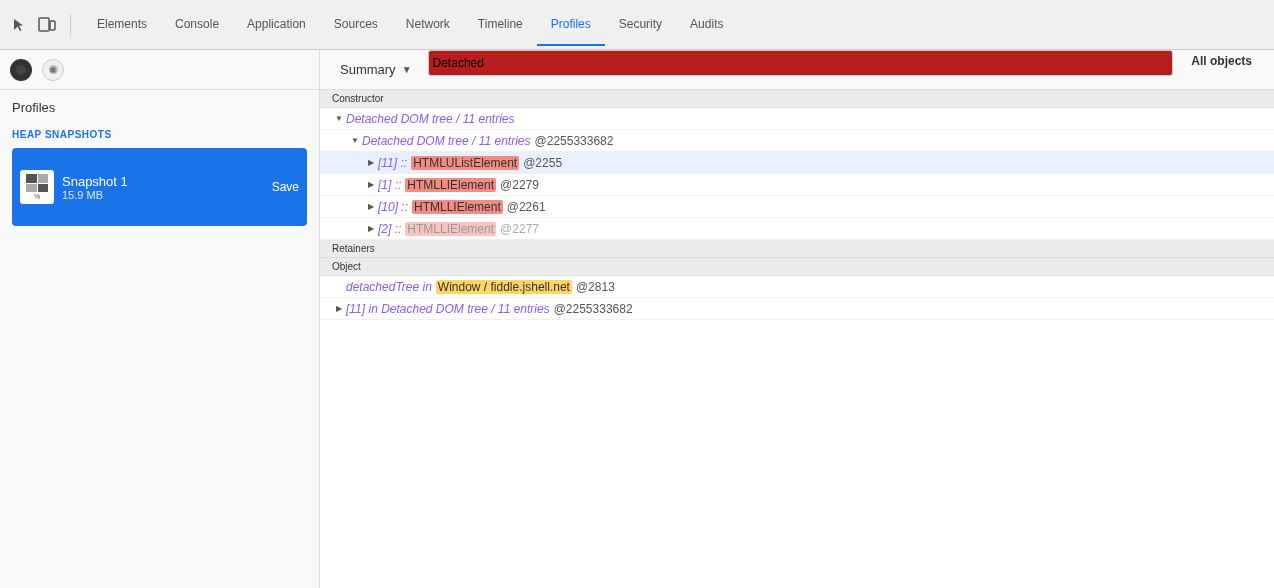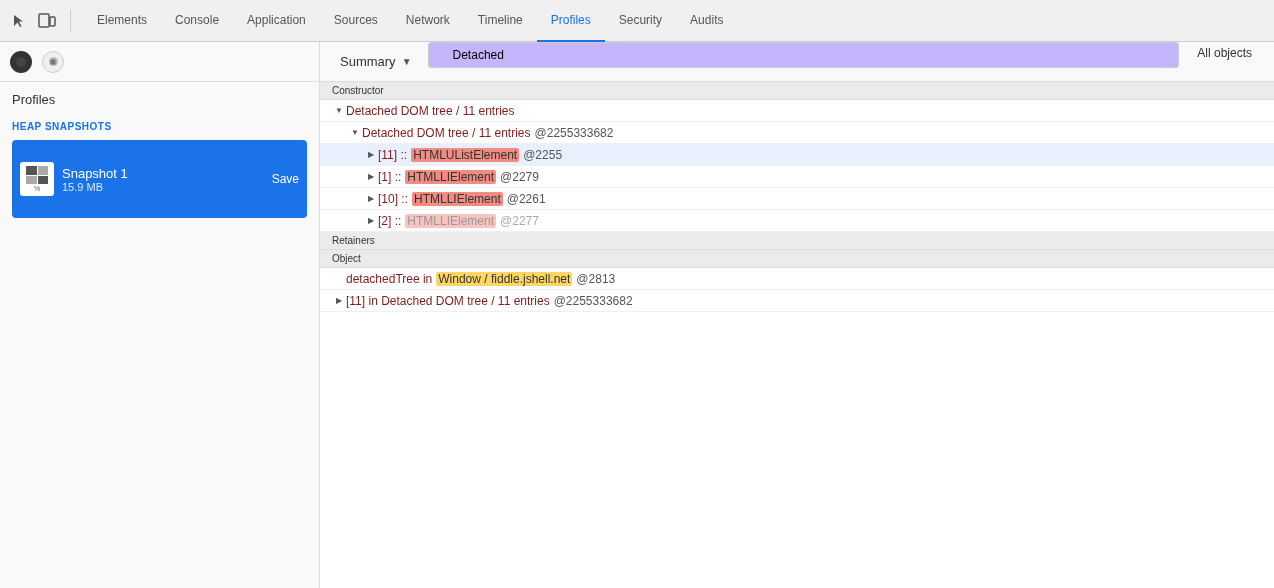--- a/index.html
+++ b/index.html
@@ -12,21 +12,21 @@
       height: 588px;
       overflow: hidden;
     }
 
     
     .tab-bar {
       display: flex;
       align-items: center;
       background: #f0f0f0;
       border-bottom: 1px solid #ccc;
-      height: 42px;
+      height: 50px;
       padding: 12px 8px;
     }
     .tab-bar-icons {
       display: flex;
       align-items: center;
       gap: 6px;
       margin-right: 12px;
       padding-right: 12px;
       border-right: 1px solid #ccc;
     }
@@ -199,31 +199,32 @@
     .dropdown-arrow {
       font-size: 10px;
       color: #555;
     }
     .filter-input {
       flex: 1;
       margin: 0 8px;
       height: 26px;
       border: 1px solid #ccc;
       border-radius: 3px;
-      padding: 0 24px;
-      font-size: 12px;
-      background: #c4b5fd;
+      padding: 0 4px;
+      font-size: 12px;
+      background: #b91c1c;
       outline: none;
     }
     .all-objects-btn {
       padding: 4px 10px;
       font-size: 12px;
       color: #333;
       cursor: pointer;
       white-space: nowrap;
+      font-weight: bold;
     }
 
     
     .table-area {
       flex: 1;
       overflow-y: auto;
       font-size: 12px;
     }
 
     
@@ -270,21 +271,21 @@
       border-radius: 2px;
       padding: 0 2px;
       color: #333;
     }
     .highlight-yellow {
       background: #fdd663;
       border-radius: 2px;
       padding: 0 2px;
       color: #333;
     }
-    .text-normal { color: #7f1d1d; }
+    .text-normal { color: #8b5cf6; font-style: italic; }
     .text-addr { color: #555; }
   </style>
 </head>
 <body>
 
 <div class="tab-bar">
   <div class="tab-bar-icons">
     <div class="icon-btn">
       <svg width="16" height="16" viewBox="0 0 16 16" fill="none">
         <path d="M3 2 L3 13 L6.5 9.5 L9 14 L10.5 13.5 L8 8.5 L12 8.5 Z" fill="#555"></path>

